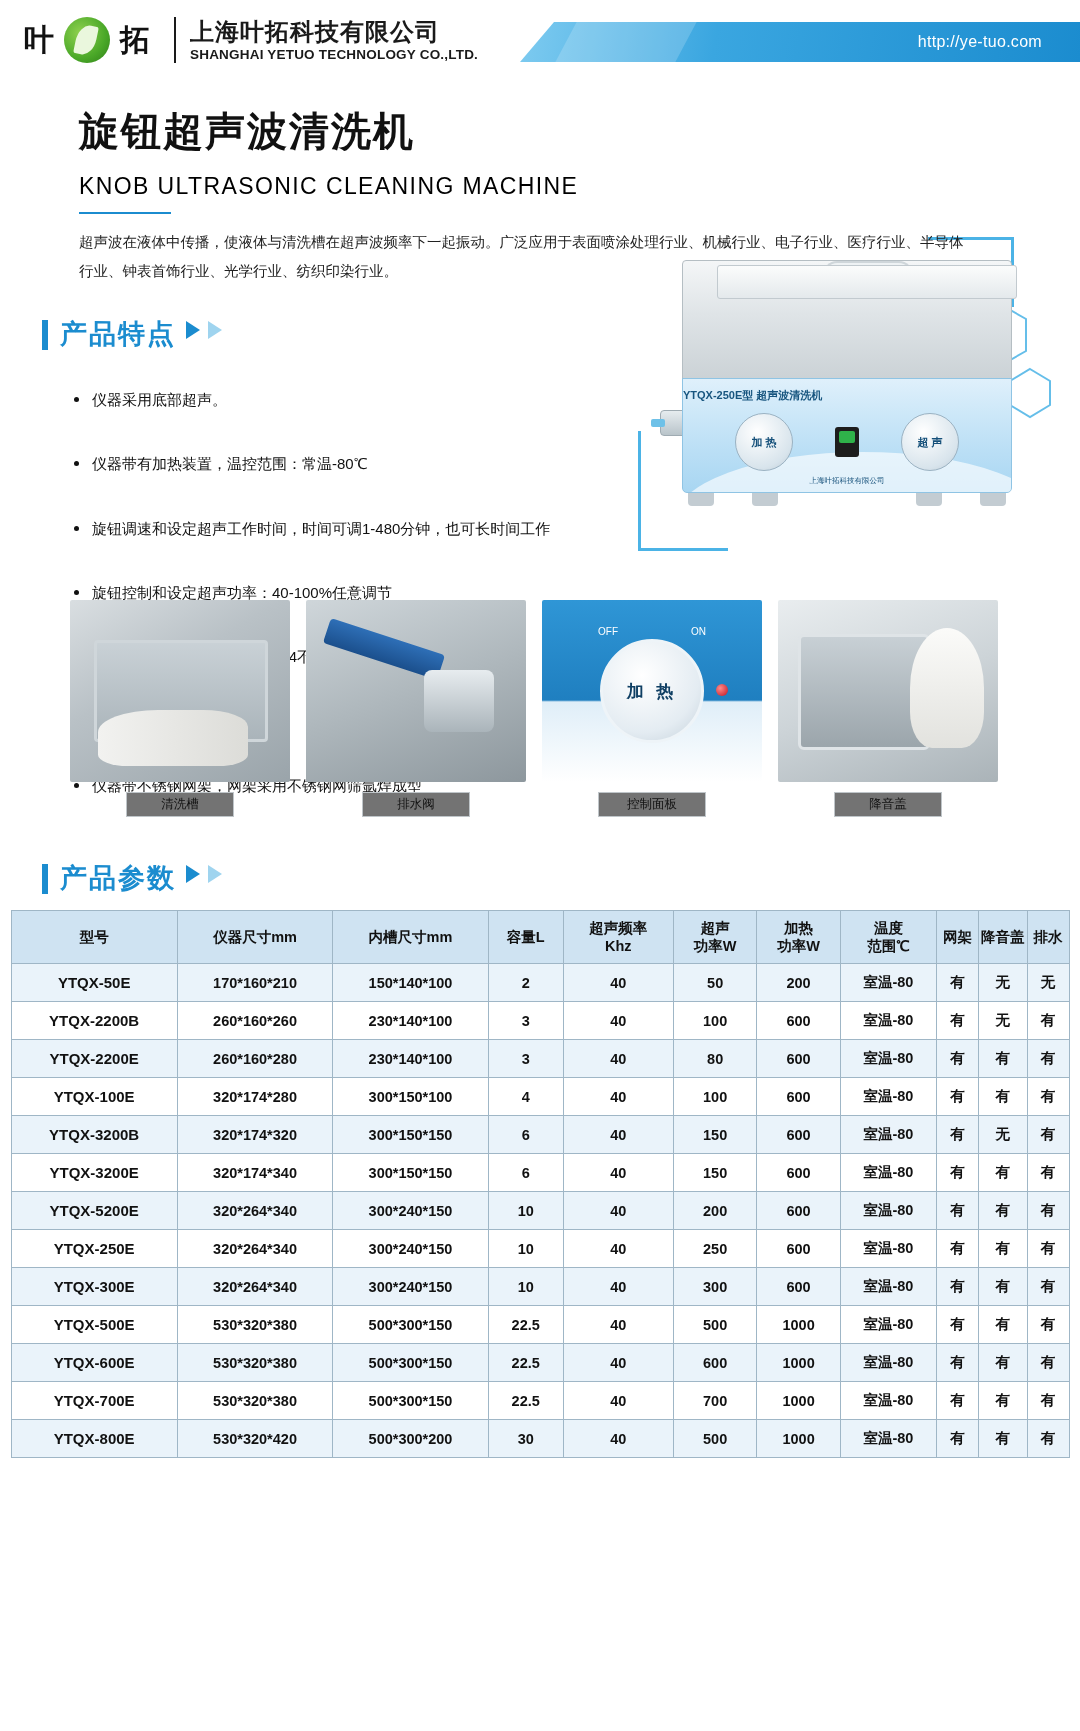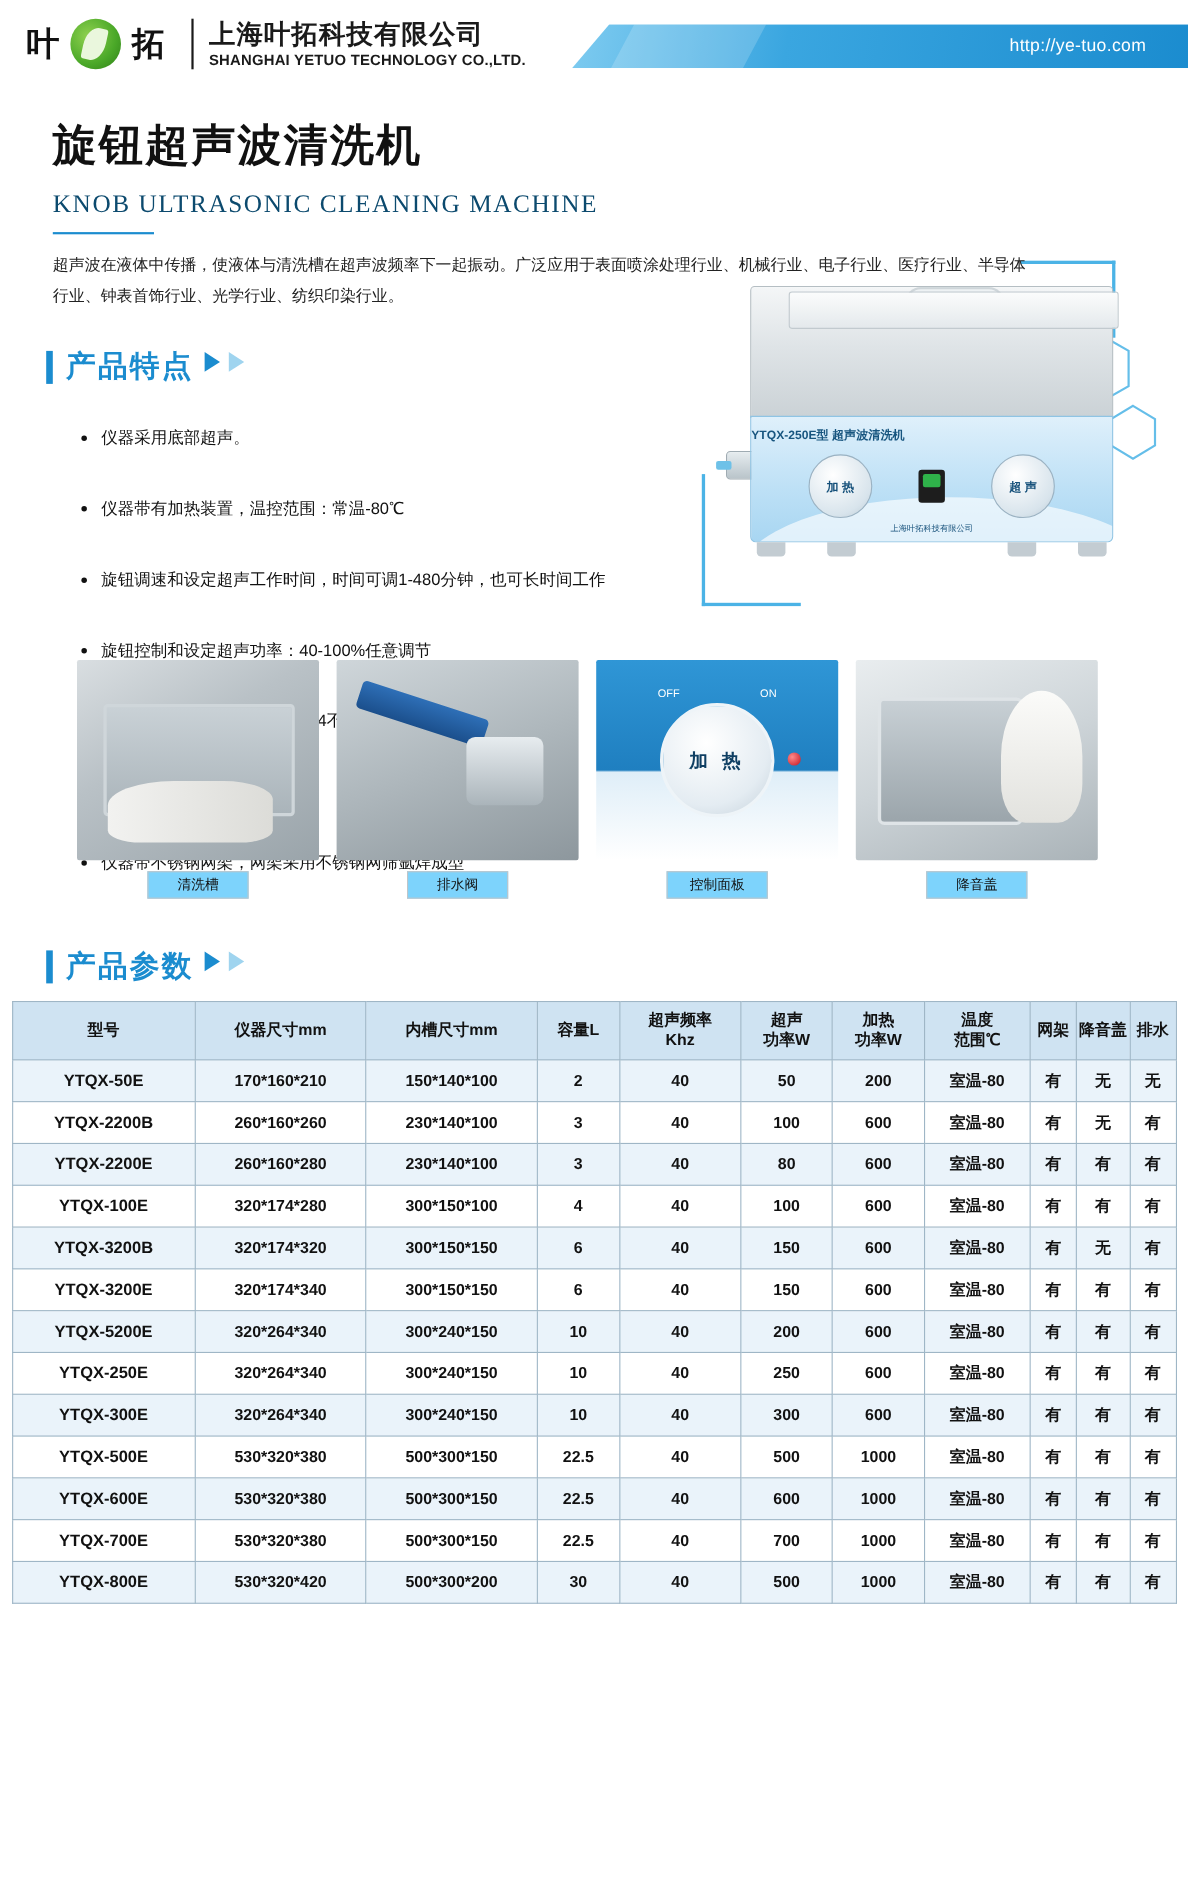--- a/index.html
+++ b/index.html
@@ -73,33 +73,33 @@
     content: "";
     position: absolute;
     left: 46px; top: 0; bottom: 0;
     width: 120px;
     background: rgba(255,255,255,.18);
     transform: skewX(-28deg);
   }
   .header-url { color: #fff; font-size: 16px; letter-spacing: .3px; position: relative; z-index:2;}
 
   
-  .title-zone { padding: 24px 0 0 48px; position: relative; z-index: 5;}
+  .title-zone { padding: 24px 0 0 79px; position: relative; z-index: 5;}
   .main-title {
     font-size: 40px;
     font-weight: bold;
     letter-spacing: 2px;
     color: #111;
   }
   .sub-title {
     font-size: 23px;
-    color: #0c4a6e;
+    color: #000000;
     letter-spacing: 1.4px;
     margin-top: 14px;
-    font-family: Liberation Serif, serif;
+    font-family: Liberation Sans, sans-serif;
   }
   .title-rule {
     width: 92px; height: 2px;
     background: #1b8ccf;
     margin: 12px 0 14px 0;
   }
   .intro {
     font-size: 14.5px;
     color: #222;
     line-height: 2;
@@ -308,27 +308,27 @@
   }
   .thumb { width: 220px; }
   .thumb .pic {
     width: 220px; height: 182px;
     border-radius: 2px;
     overflow: hidden;
     position: relative;
   }
   .thumb .cap {
     margin: 10px auto 0;
-    width: 92px;
+    width: 108px;
     border: 1px solid #bfc5c9;
     text-align: center;
     font-size: 12.5px;
     padding: 3px 0;
     color: #111;
-    background: #7dd3fc;
+    background: #737373;
   }
   .pic-tank { background: linear-gradient(150deg,#d9dee1 0%, #b9c1c6 40%, #9aa4aa 100%); }
   .pic-tank:before {
     content:""; position:absolute; left:24px; top:40px;
     width:168px; height:96px;
     border:3px solid #cfd6da; border-radius:4px;
     background: linear-gradient(180deg,#c9d1d6,#aab4ba);
   }
   .pic-tank:after{
     content:""; position:absolute; left:28px; top:110px;

